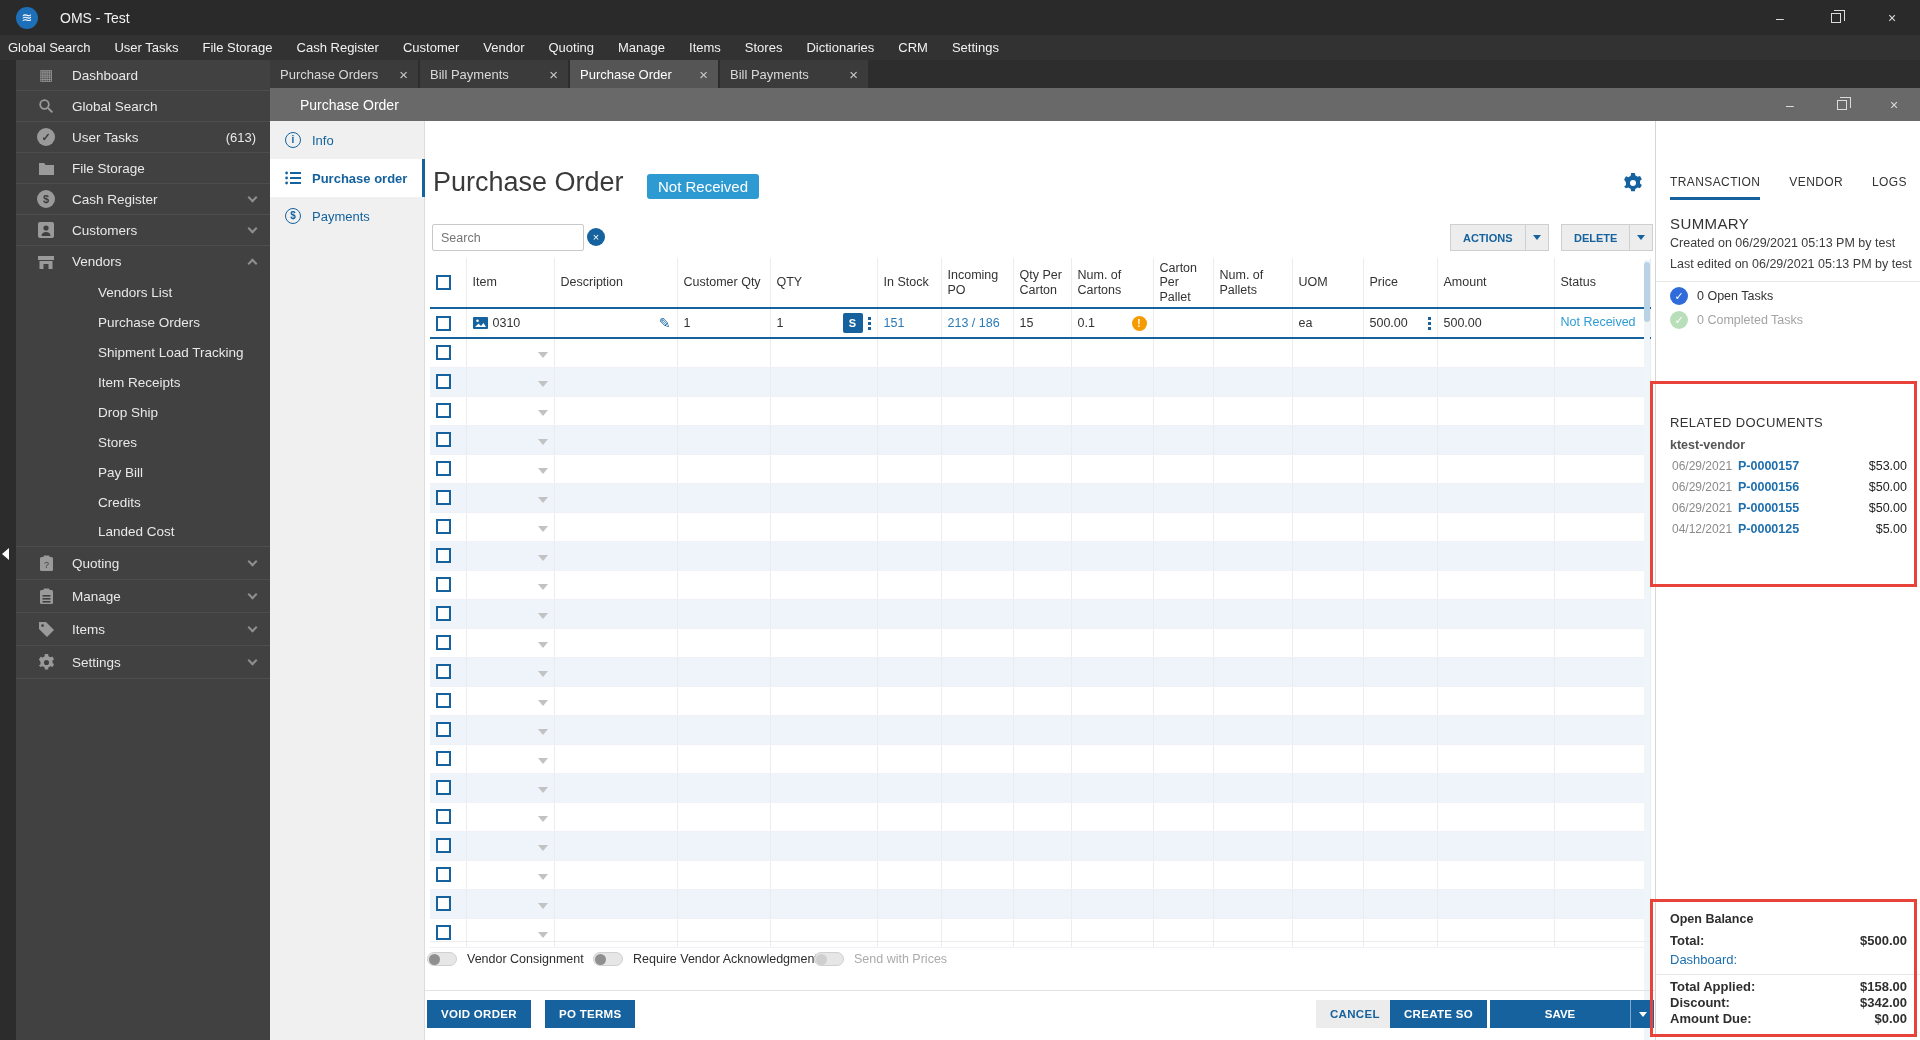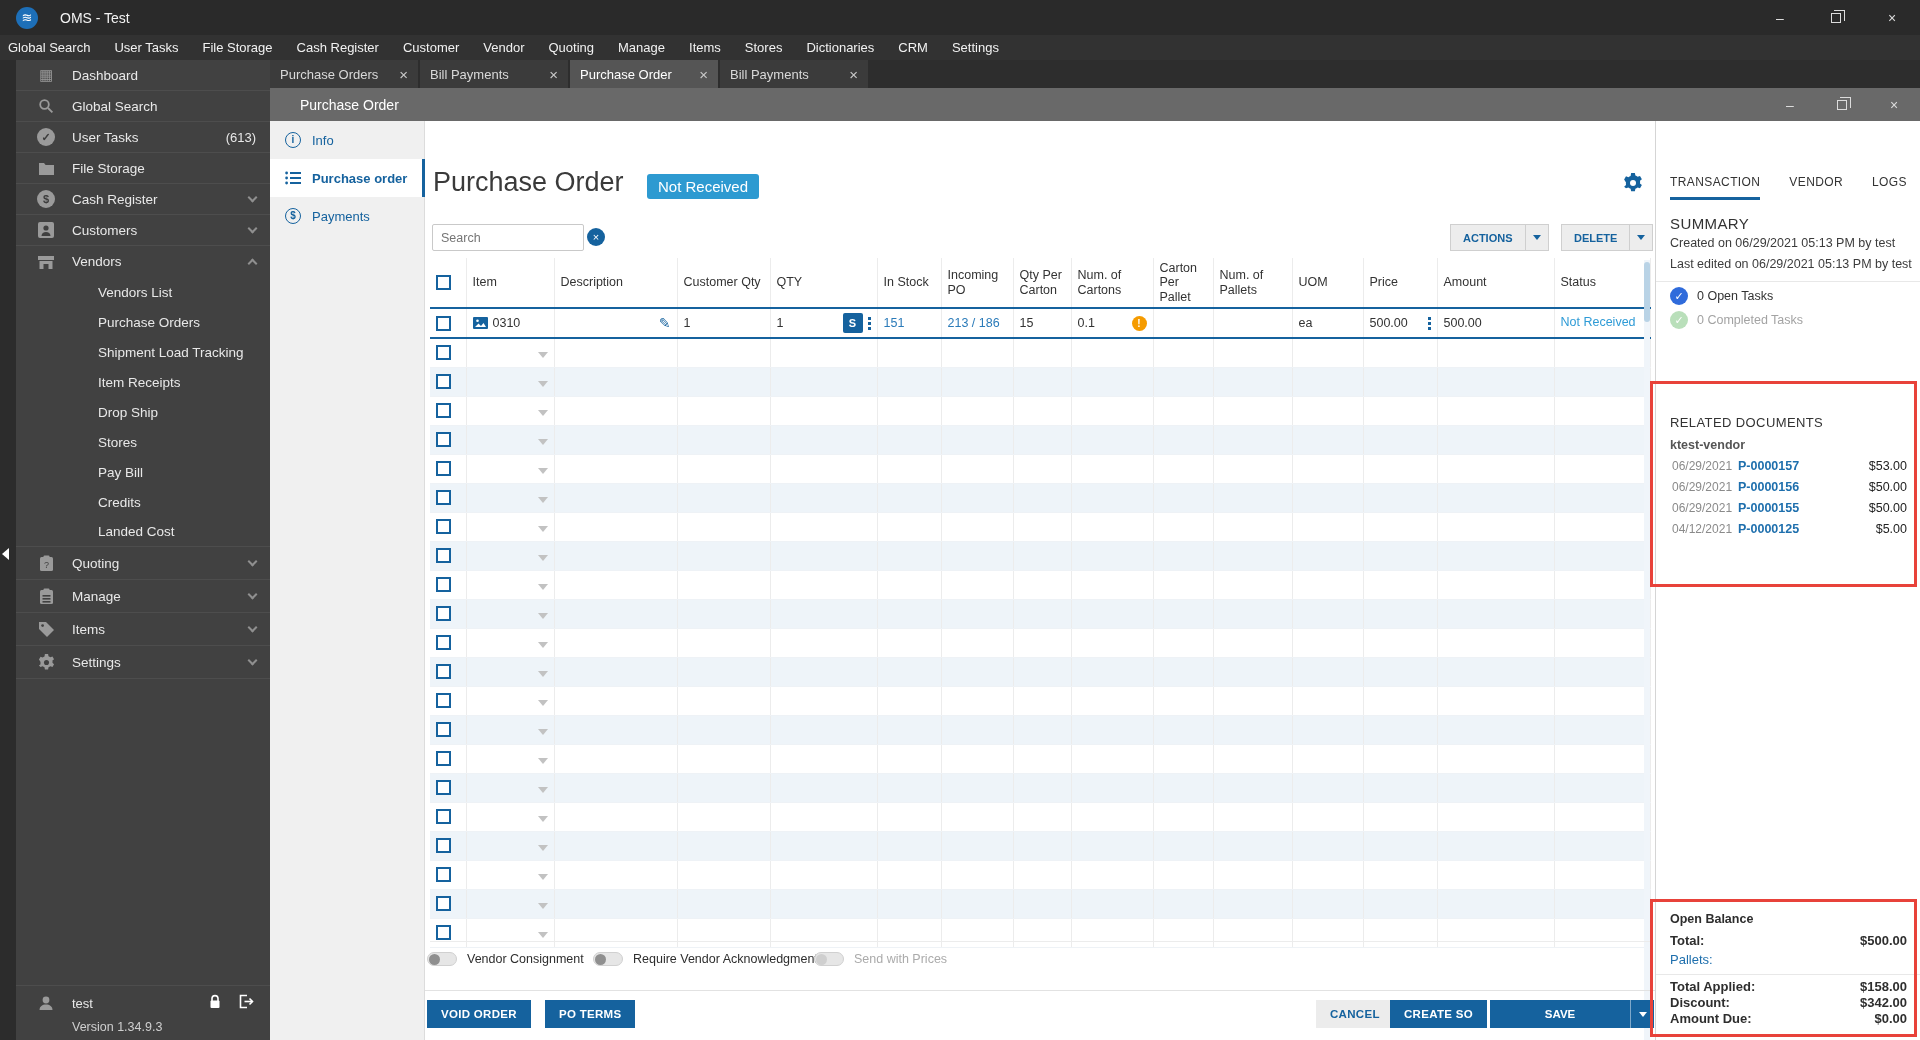--- a/index.html
+++ b/index.html
@@ -306,41 +306,20 @@
       <div class="srow b2">
         <span class="sic">
             <svg width="17" height="17" viewBox="0 0 16 16">
               <path fill="#9a9a9a" d="M6.5 0h3l.4 2a6 6 0 0 1 1.8 1l1.9-.7 1.5 2.6-1.5 1.3a6 6 0 0 1 0 2.1l1.5 1.3-1.5 2.6-1.9-.7a6 6 0 0 1-1.8 1l-.4 2h-3l-.4-2a6 6 0 0 1-1.8-1l-1.9.7L.9 10.9l1.5-1.3a6 6 0 0 1 0-2.1L.9 5.2l1.5-2.6 1.9.7a6 6 0 0 1 1.8-1z"></path>
               <circle cx="8" cy="8" r="2.4" fill="#404040"></circle>
             </svg>
           </span>
         <span class="slb">Settings</span>
         <span class="chev"></span>
       </div>
-    </div>
-    <div class="suser">
-      <div class="row1">
-        <span class="sic">
-            <svg width="18" height="18" viewBox="0 0 18 18">
-              <circle cx="9" cy="6" r="3.4" fill="#9a9a9a"></circle>
-              <path d="M2.5 16c0-3.4 2.9-5.4 6.5-5.4s6.5 2 6.5 5.4z" fill="#9a9a9a"></path>
-            </svg>
-          </span>
-        <span class="slb">test</span>
-        <span style="margin-right:16px"><svg width="14" height="15" viewBox="0 0 14 15">
-              <path d="M4 7V4.6a3 3 0 0 1 6 0V7" fill="none" stroke="#fff" stroke-width="1.6"></path>
-              <rect x="2.5" y="6.5" width="9" height="7.5" rx="1" fill="#fff"></rect>
-            </svg></span>
-        <span><svg width="16" height="15" viewBox="0 0 16 15">
-              <path d="M9 1.5H2.5v12H9" fill="none" stroke="#fff" stroke-width="1.6"></path>
-              <line x1="6.5" y1="7.5" x2="14" y2="7.5" stroke="#fff" stroke-width="1.6"></line>
-              <path d="M11.5 4.5l3 3-3 3" fill="none" stroke="#fff" stroke-width="1.6"></path>
-            </svg></span>
-      </div>
-      <div class="uver">Version 1.34.9.3</div>
     </div>
   </div>
 
   <div class="abs tabbar">
     <div class="tab">
         <span class="tlabel">Purchase Orders</span>
         <span class="tclose">×</span>
       </div>
     <div class="tab">
         <span class="tlabel">Bill Payments</span>
@@ -1047,21 +1026,21 @@
       <span class="ddate">04/12/2021</span>
       <span class="dnum">P-0000125</span>
       <span class="damt">$5.00</span>
     </div>
 
     <div class="baltitle">Open Balance</div>
     <div class="balrow" style="top:812px">
       <span>Total:</span>
       <span class="v">$500.00</span>
     </div>
-    <div class="curr">Pallets:</div>
+    <div class="curr">Dashboard:</div>
     <div class="bdiv"></div>
     <div class="balrow" style="top:858px">
       <span>Total Applied:</span>
       <span class="v">$158.00</span>
     </div>
     <div class="balrow" style="top:874px">
       <span>Discount:</span>
       <span class="v">$342.00</span>
     </div>
     <div class="balrow" style="top:890px">

